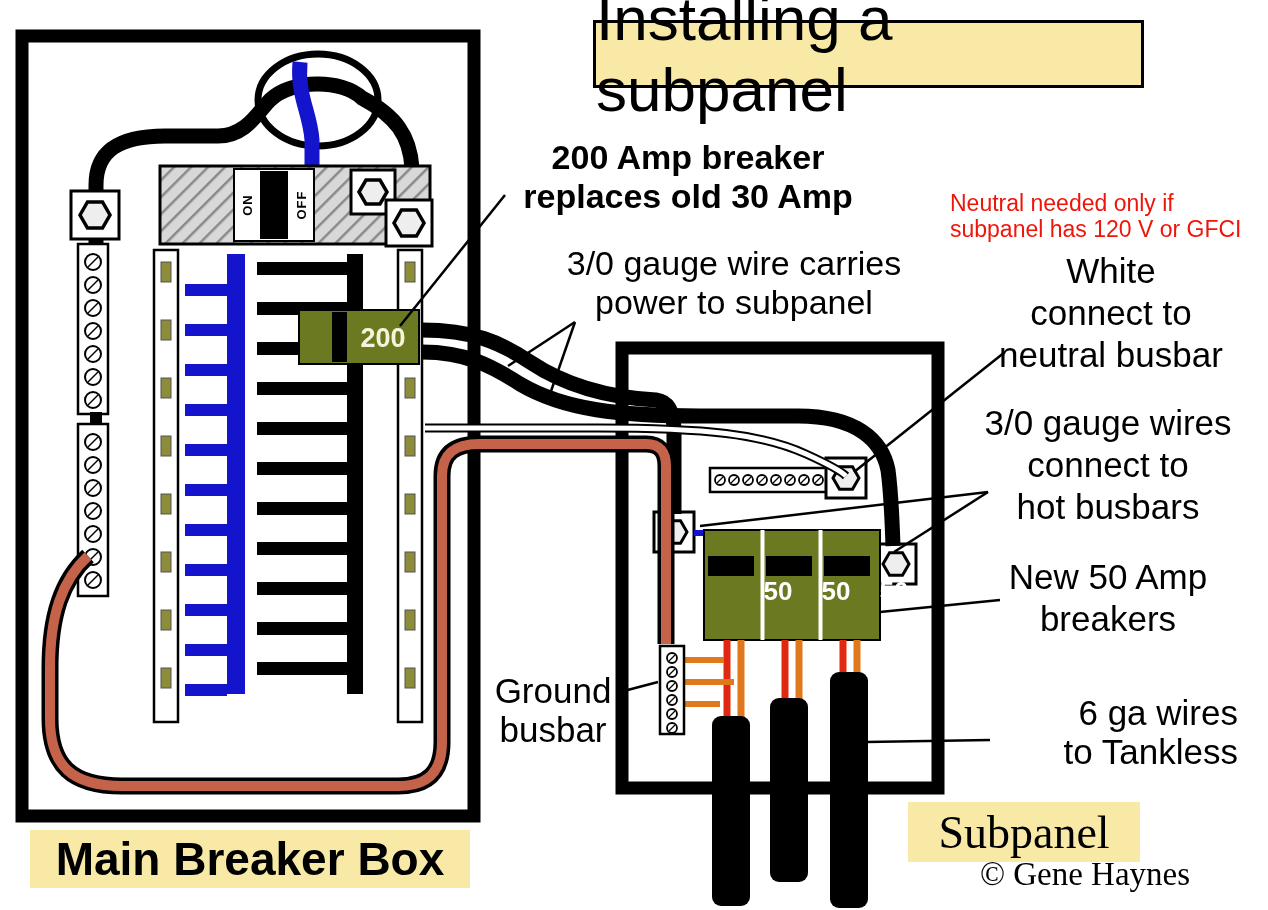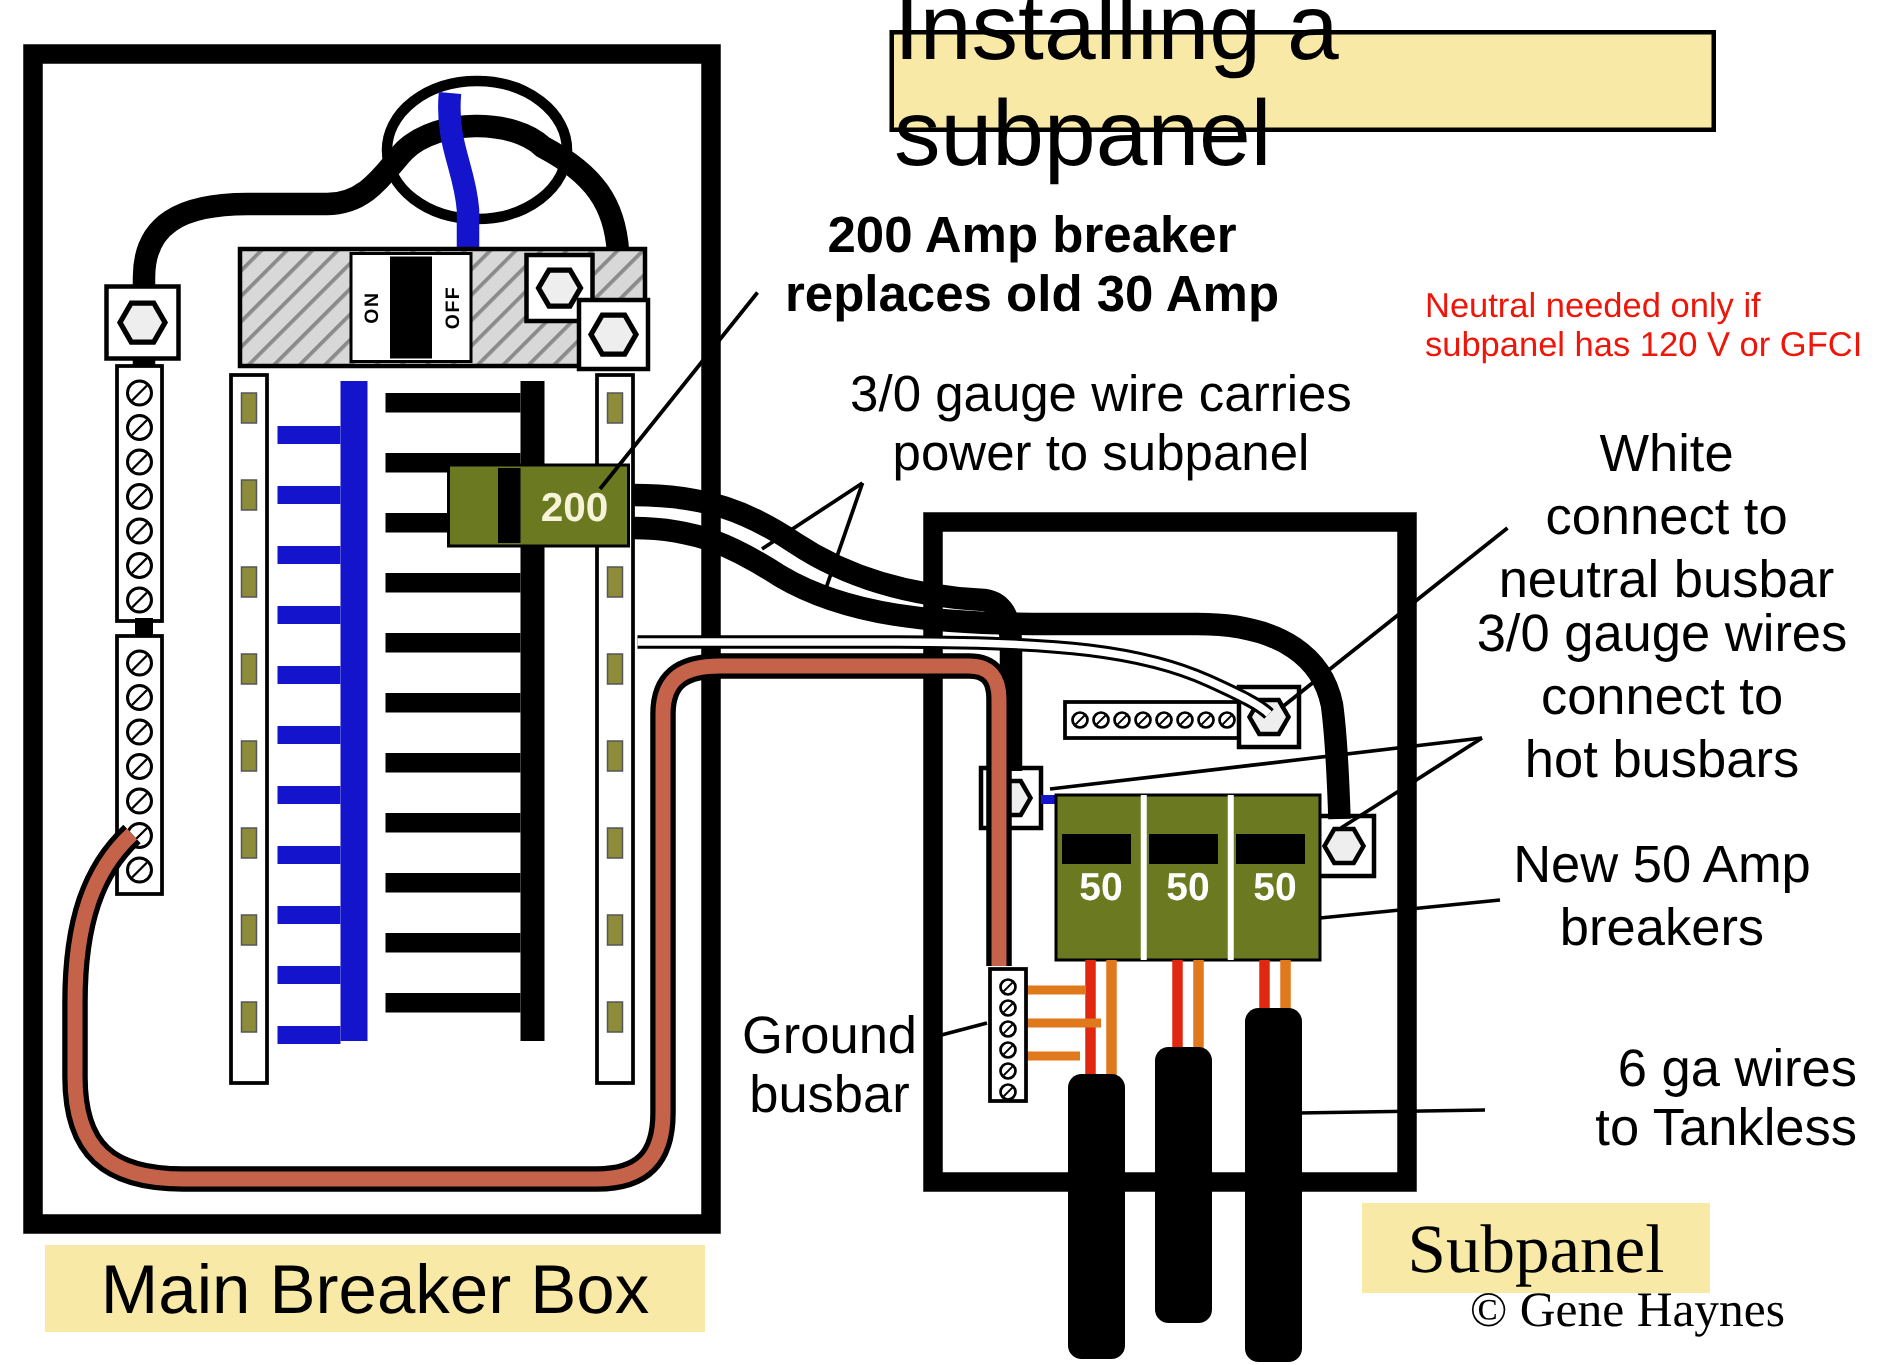--- a/index.html
+++ b/index.html
@@ -20,33 +20,33 @@
   svg{position:absolute;left:0;top:0;}
   .ann{white-space:pre-line;text-align:center;line-height:1.15;}
   .ann-left{text-align:left;}
   .banner{
     background:var(--label-bg);display:flex;align-items:center;justify-content:center;
   }
   #title{left:593px;top:20px;width:545px;height:62px;border:3px solid #000;font-size:62px;}
   #ann-200{left:488px;top:138px;width:400px;font-size:34px;font-weight:bold;}
   #ann-gauge{left:528px;top:244px;width:412px;font-size:34px;}
   #ann-red{left:950px;top:190px;width:318px;font-size:23px;color:var(--accent-red);}
-  #ann-white{left:958px;top:250px;width:306px;font-size:35px;line-height:1.2;margin-top:32px;}
+  #ann-white{left:958px;top:250px;width:306px;font-size:35px;line-height:1.2;}
   #ann-hot{left:958px;top:402px;width:300px;font-size:35px;line-height:1.2;}
   #ann-new50{left:958px;top:556px;width:300px;font-size:35px;line-height:1.2;}
   #ann-6ga{left:948px;top:694px;width:290px;font-size:35px;line-height:1.1;text-align:right;}
   #ann-ground{left:478px;top:672px;width:150px;font-size:35px;line-height:1.1;}
-  #main-label{left:30px;top:830px;width:440px;height:58px;font-size:46px;}
+  #main-label{left:30px;top:830px;width:440px;height:58px;font-size:46px;font-weight:bold;}
   #subpanel-label{left:908px;top:802px;width:232px;height:60px;font-size:46px;
     font-family:"Liberation Serif", serif;}
   #copyright{left:932px;top:856px;width:306px;font-size:33px;text-align:center;
     font-family:"Liberation Serif", serif;}
   .breaker-num{color:#f6f3d8;text-align:center;font-weight:700;}
   #label-200{left:350px;top:323px;width:66px;font-size:27px;}
-  .label-50{top:576px;width:56px;font-size:26px;color:#fff;}
+  .label-50{top:576px;width:56px;font-size:26px;color:#fff;margin-left:44px;}
   #label-50-1{left:706px;} #label-50-2{left:764px;} #label-50-3{left:822px;}
   .switch-label{
     width:40px;height:40px;display:flex;align-items:center;justify-content:center;
     transform:rotate(-90deg);font-size:13px;font-weight:bold;letter-spacing:1px;
   }
   #on-label{left:227px;top:185px;}
   #off-label{left:281px;top:185px;}
   .blue-fill{fill:var(--bus-blue);}
   .olive-fill{fill:var(--breaker-olive);}
   .slot{fill:var(--slot-olive);stroke:#555;stroke-width:1;}

